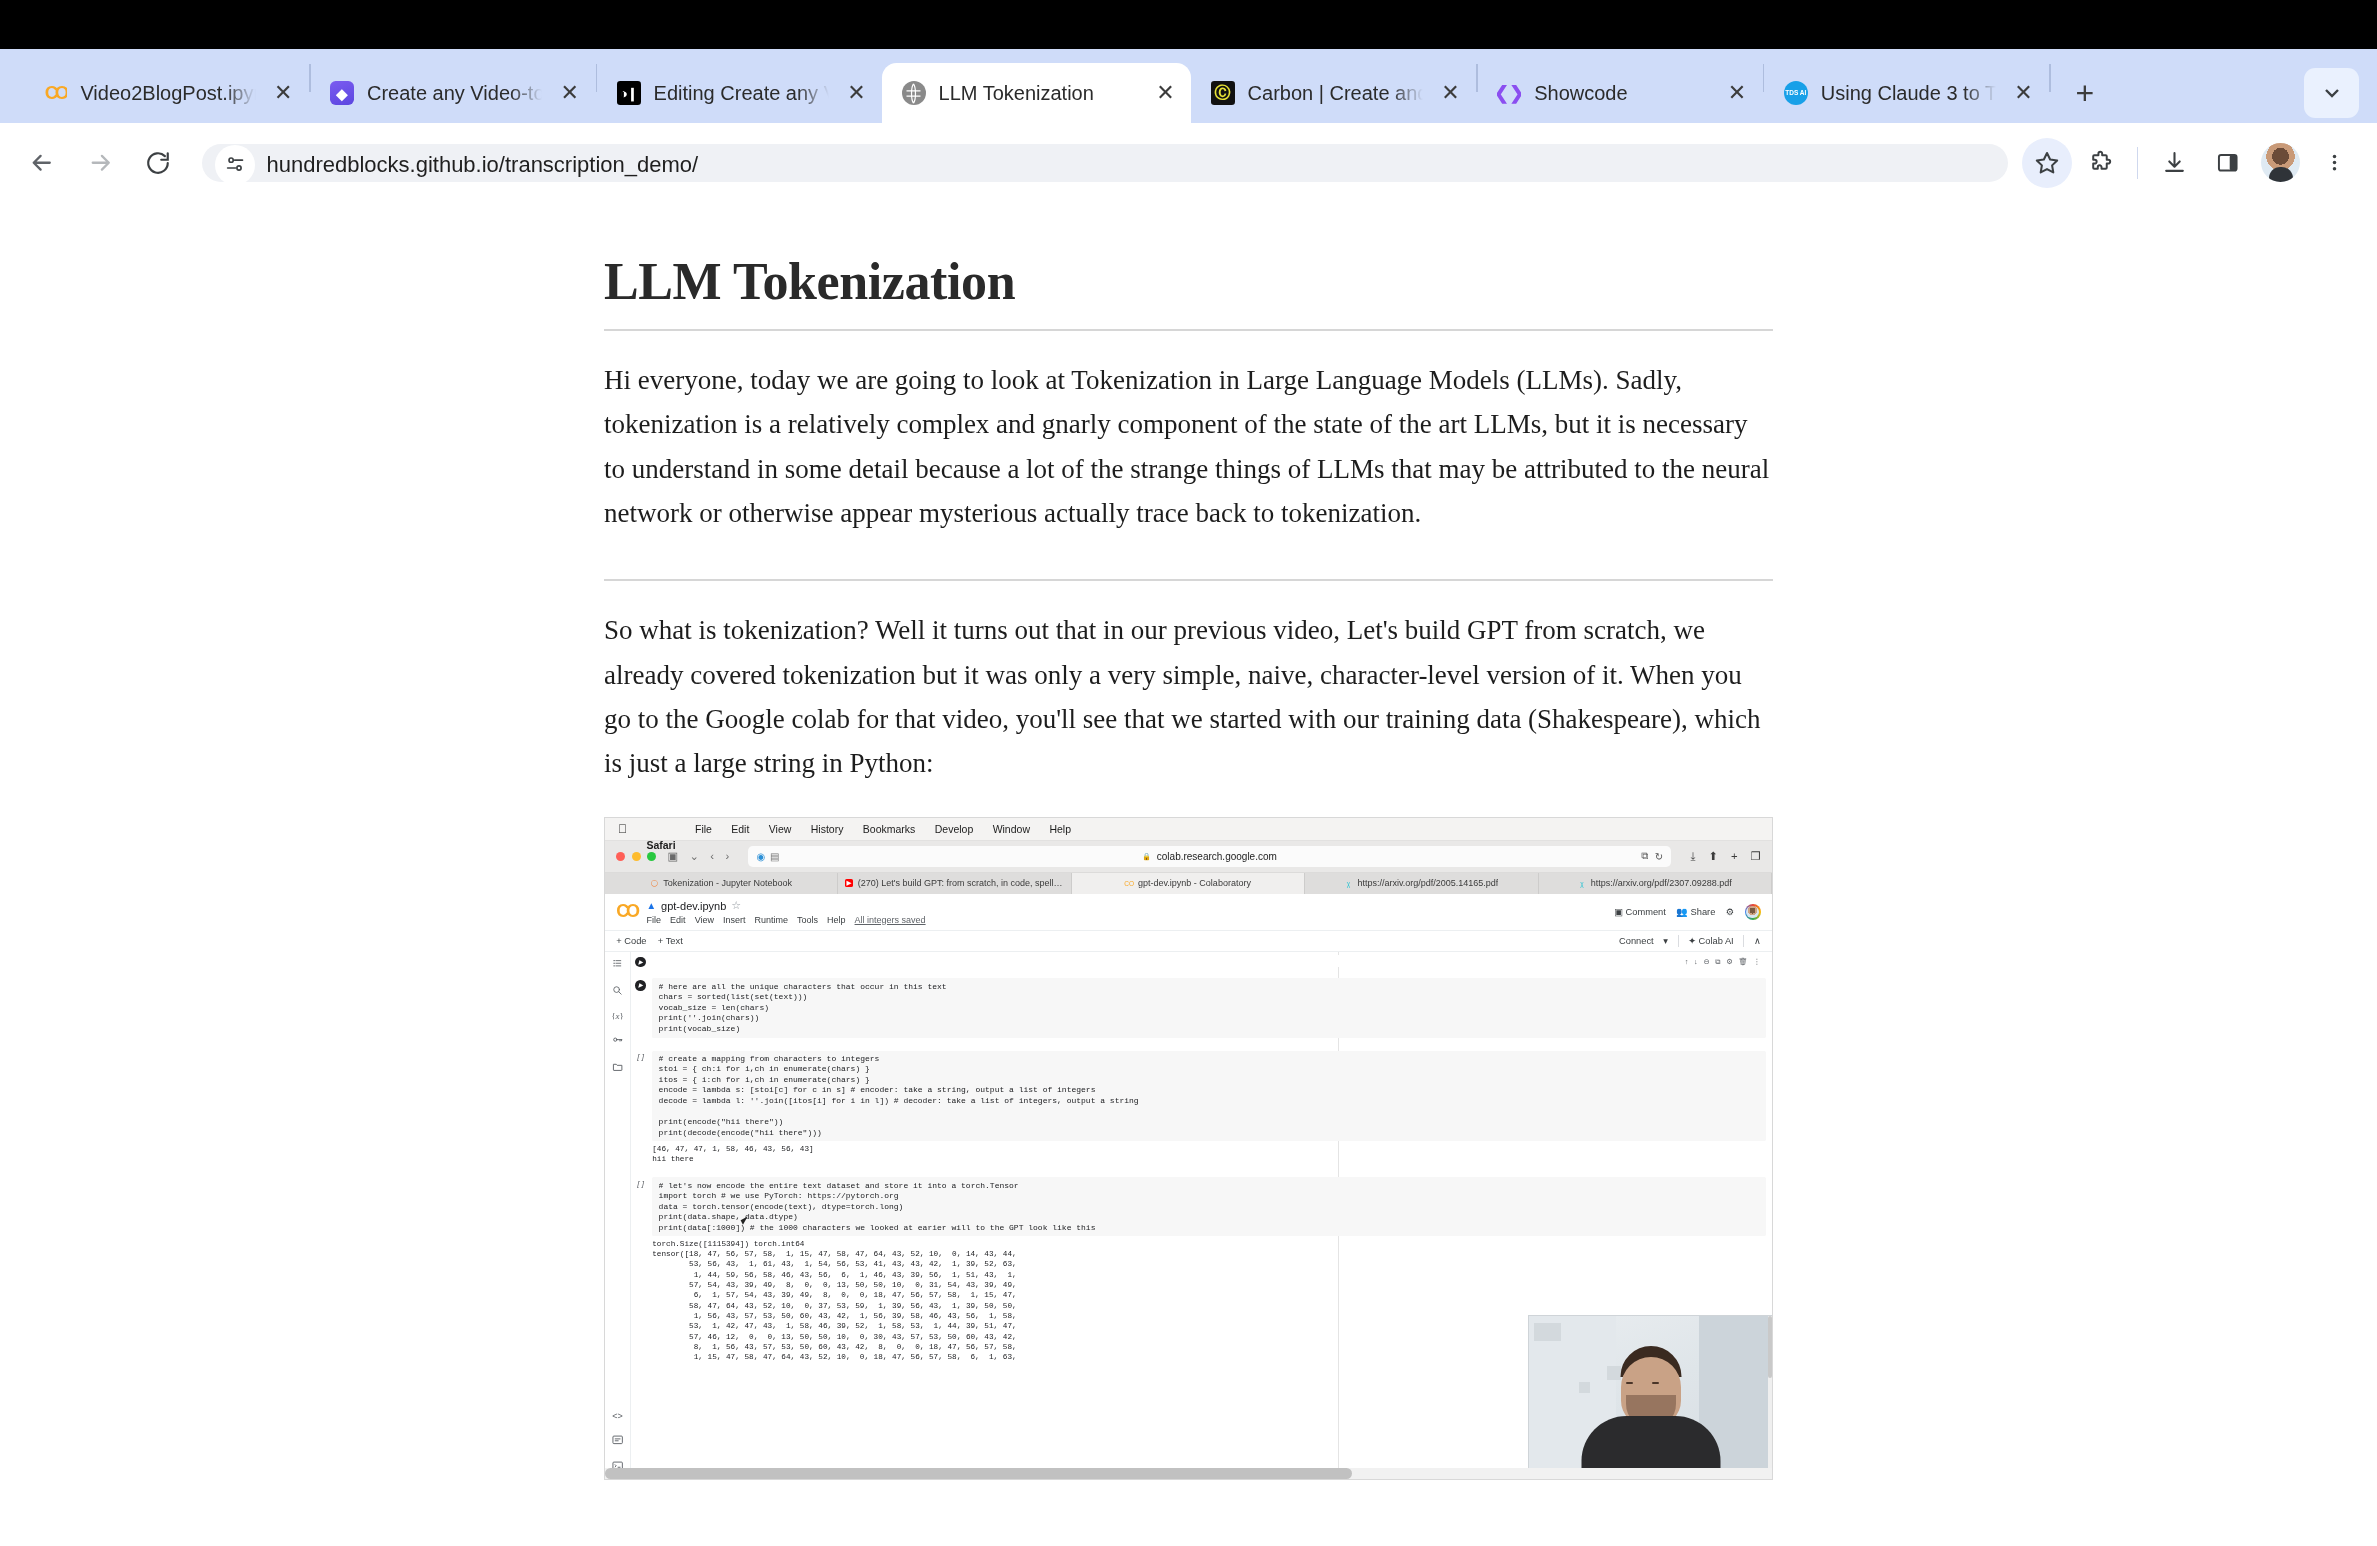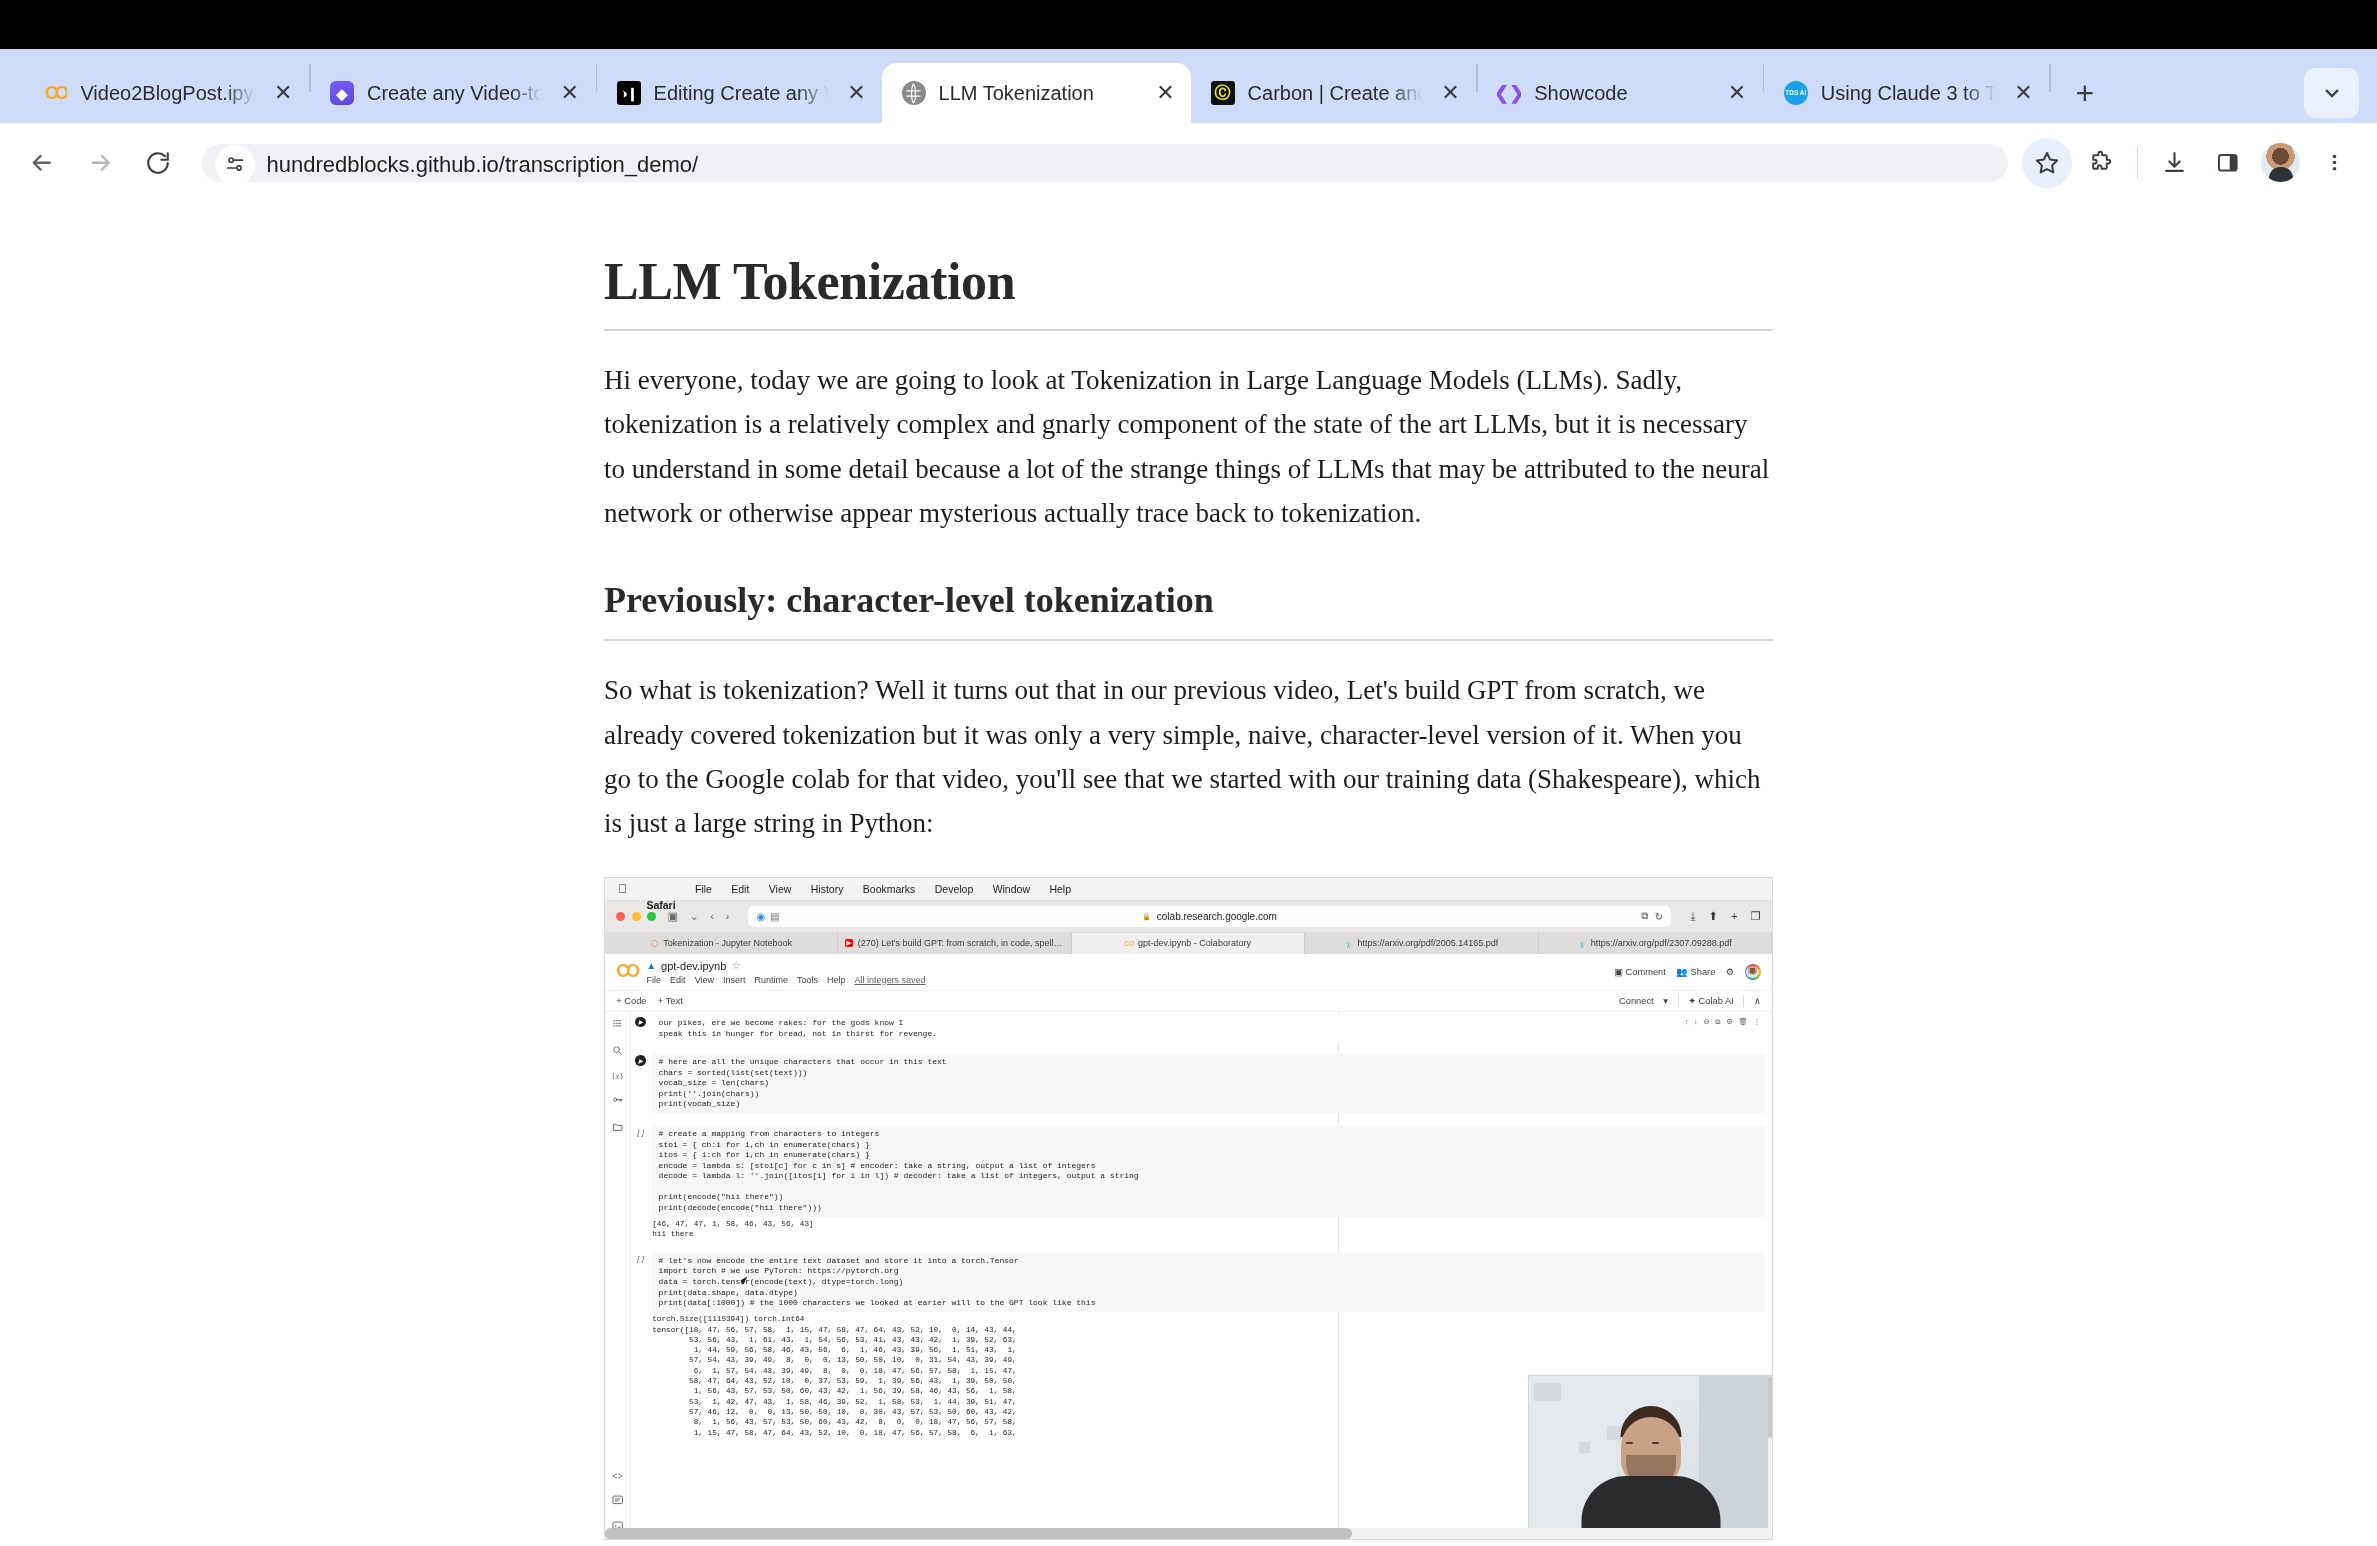--- a/index.html
+++ b/index.html
@@ -356,21 +356,20 @@
 
   <div class="viewport">
     <div class="article">
 
       <h1 class="doc-title">LLM Tokenization</h1>
       <div class="rule"></div>
 
       <p class="doc-p">Hi everyone, today we are going to look at Tokenization in Large Language Models (LLMs). Sadly, tokenization is a relatively complex and gnarly component of the state of the art LLMs, but it is necessary to understand in some detail because a lot of the strange things of LLMs that may be attributed to the neural network or otherwise appear mysterious actually trace back to tokenization.</p>
 
       <div class="sec-gap"></div>
-      <h2 class="doc-h2">Previously: character-level tokenization</h2>
       <div class="rule"></div>
 
       <p class="doc-p">So what is tokenization? Well it turns out that in our previous video, Let's build GPT from scratch, we already covered tokenization but it was only a very simple, naive, character-level version of it. When you go to the Google colab for that video, you'll see that we started with our training data (Shakespeare), which is just a large string in Python:</p>
 
       <div class="shot">
 
         <div class="mac-menubar">
           <span class="apple"></span>
           <span class="m-bold">Safari</span>
           <span>File</span>
@@ -533,22 +532,20 @@
                 <div class="code-box plain">
                   <div class="cell-toolbar">
                     <span>↑</span>
                     <span>↓</span>
                     <span>⊖</span>
                     <span>⧉</span>
                     <span>⚙</span>
                     <span>🗑</span>
                     <span>⋮</span>
                   </div>
-                  <pre class="code">our pikes, ere we become rakes: for the gods know I
-speak this in hunger for bread, not in thirst for revenge.</pre>
                 </div>
               </div>
             </div>
 
             <div class="cell" style="margin-top:11.3px;">
               <div class="cell-row">
                 <span class="run-ico">
                     <i class="play">▶</i>
                   </span>
                 <div class="code-box">

